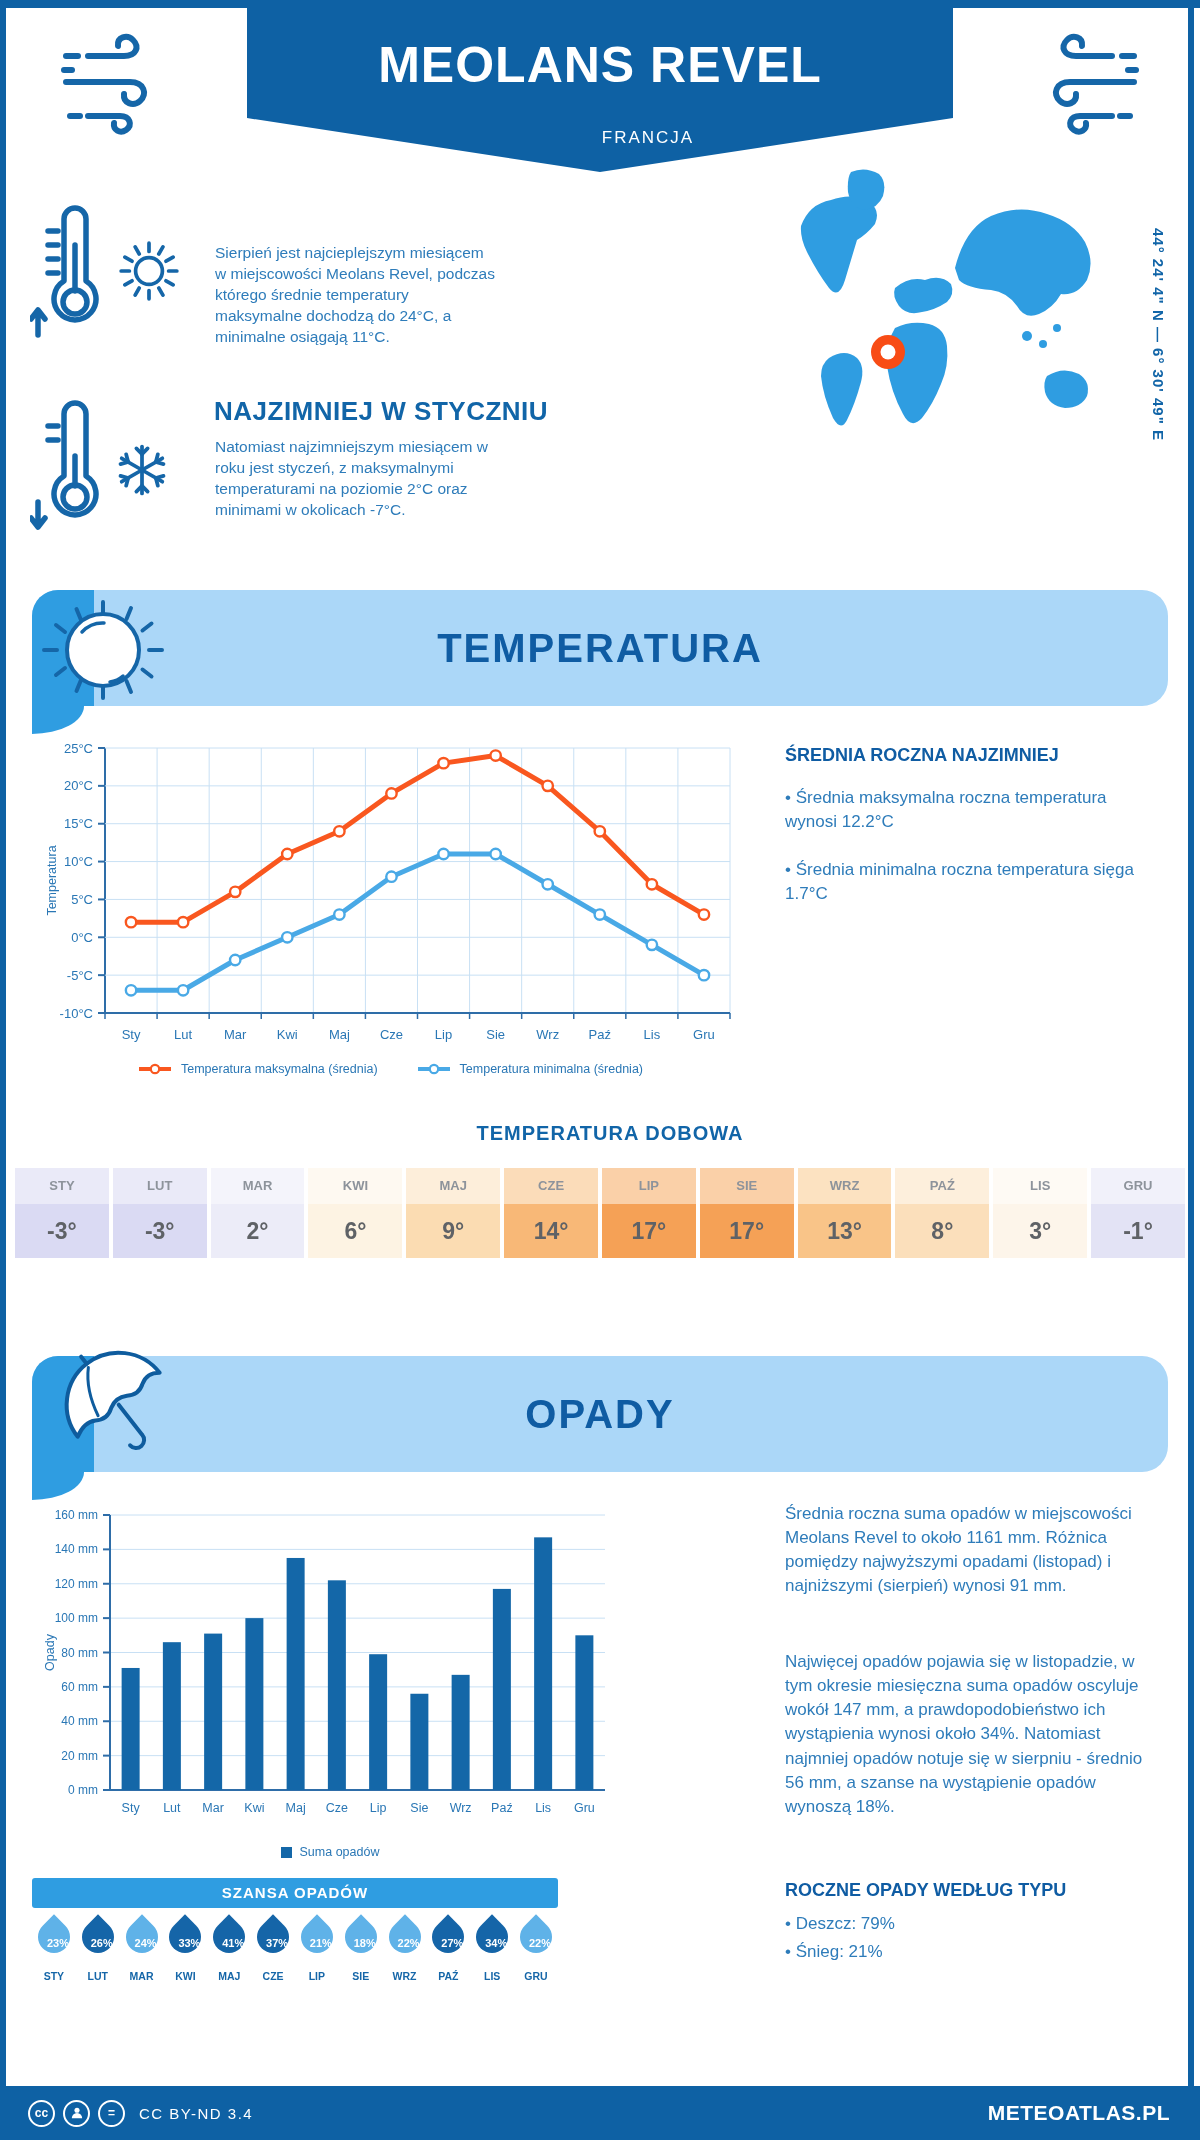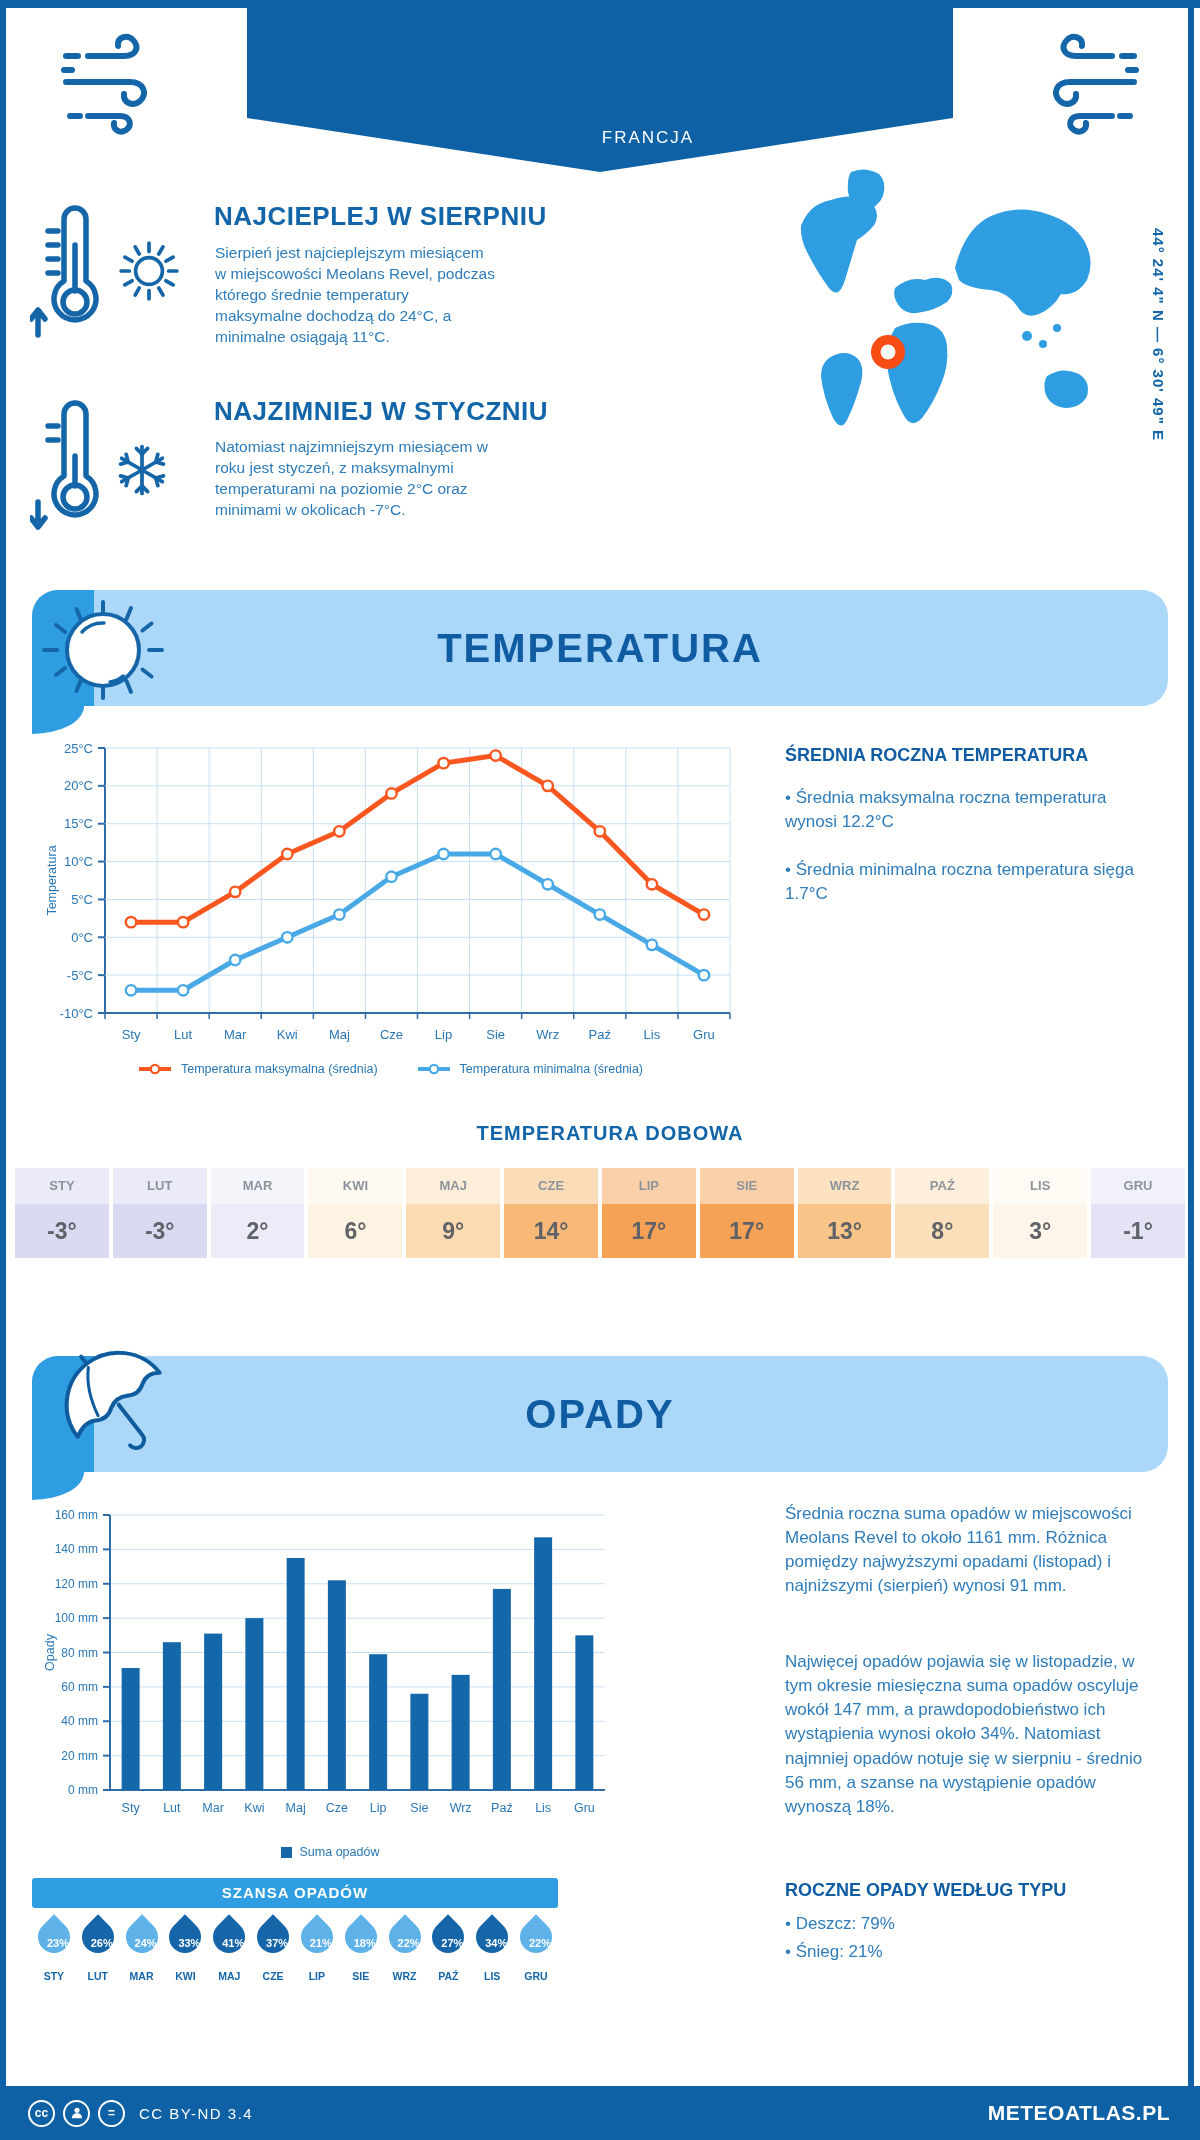--- a/index.html
+++ b/index.html
@@ -75,20 +75,21 @@
 
 <div class="page">
 
   <div class="edge left"></div>
   <div class="edge right"></div>
 
   <svg class="header-svg" width="1200" height="180">
     <rect x="0" y="0" width="1200" height="8" fill="#0e61a4"></rect>
     <polygon points="247,0 953,0 953,118 600,172 247,118" fill="#0e61a4"></polygon>
   </svg>
+  <div class="h1">MEOLANS REVEL</div>
   <div class="h1sub">FRANCJA</div>
 
   <svg class="abs" style="left:58px;top:26px" width="122" height="112" viewBox="0 0 122 112">
     <g stroke="#1566a8" stroke-width="6" fill="none" stroke-linecap="round">
       <path d="M30,30 h36 c12,0 16,-9 9,-16 c-6,-6 -16,-3 -15,6"></path>
       <path d="M8,30 h12"></path>
       <path d="M8,56 h64 c14,0 18,12 10,19 c-7,6 -17,2 -16,-7"></path>
       <path d="M6,44 h8"></path>
       <path d="M30,90 h32 c10,0 13,9 6,14 c-6,4 -13,0 -12,-7"></path>
       <path d="M12,90 h10"></path>
@@ -113,21 +114,20 @@
       <path d="M18,28 h10 M18,42 h10 M18,56 h10 M18,70 h10"></path>
       <path d="M8,132 v-24 M1,116 l7,-9 7,9"></path>
     </g>
   </svg>
   <svg class="abs" style="left:116px;top:238px" width="66" height="66" viewBox="0 0 64 64">
     <g stroke="#1566a8" stroke-width="3.6" fill="none" stroke-linecap="round">
       <circle cx="32" cy="32" r="13"></circle>
       <path d="M51,32 L59,32 M48.5,41.5 L55.4,45.5 M41.5,48.5 L45.5,55.4 M32,51 L32,59 M22.5,48.5 L18.6,55.4 M15.5,41.5 L8.6,45.5 M13,32 L5,32 M15.5,22.5 L8.6,18.5 M22.5,15.5 L18.6,8.6 M32,13 L32,5 M41.5,15.5 L45.5,8.6 M48.5,22.5 L55.4,18.5"></path>
     </g>
   </svg>
-  <div class="sec-head" style="left:214px;top:201px">NAJCIEPLEJ W SIERPNIU</div>
   <div class="sec-para" style="left:215px;top:242px">Sierpień jest najcieplejszym miesiącem w miejscowości Meolans Revel, podczas którego średnie temperatury maksymalne dochodzą do 24°C, a minimalne osiągają 11°C.</div>
 
   <svg class="abs" style="left:30px;top:398px" width="80" height="140" viewBox="0 0 80 140">
     <g stroke="#1566a8" stroke-width="5.5" fill="none" stroke-linecap="round" stroke-linejoin="round">
       <path d="M34,16 a11,11 0 0 1 22,0 v62 a21,21 0 1 1 -22,0 Z"></path>
       <circle cx="45" cy="99" r="12"></circle>
       <path d="M45,58 v30"></path>
       <path d="M18,28 h10 M18,42 h10"></path>
       <path d="M8,104 v24 M1,120 l7,9 7,-9"></path>
     </g>
@@ -288,21 +288,21 @@
       </div>
       <div class="item">
         <svg width="36" height="12">
           <line x1="2" y1="6" x2="34" y2="6" stroke="#49a9e6" stroke-width="4"></line>
           <circle cx="18" cy="6" r="4.2" fill="#fff" stroke="#49a9e6" stroke-width="2.2"></circle>
         </svg>
         <span>Temperatura minimalna (średnia)</span>
       </div>
     </div>
 
-  <div class="col-head" style="left:785px;top:745px">ŚREDNIA ROCZNA TEMPERATURA</div>
+  <div class="col-head" style="left:785px;top:745px">ŚREDNIA ROCZNA NAJZIMNIEJ</div>
   <div class="col-text" style="left:785px;top:786px">• Średnia maksymalna roczna temperatura wynosi 12.2°C</div>
   <div class="col-text" style="left:785px;top:858px">• Średnia minimalna roczna temperatura sięga 1.7°C</div>
 
   <div class="dobowa-head">TEMPERATURA DOBOWA</div>
   <div class="dtable" id="daily-table">
       <div class="dcol">
         <div class="mh" style="background: rgb(234, 234, 248);">STY</div>
         <div class="mv" style="background: rgb(218, 218, 243);">-3°</div>
       </div>
       <div class="dcol">

